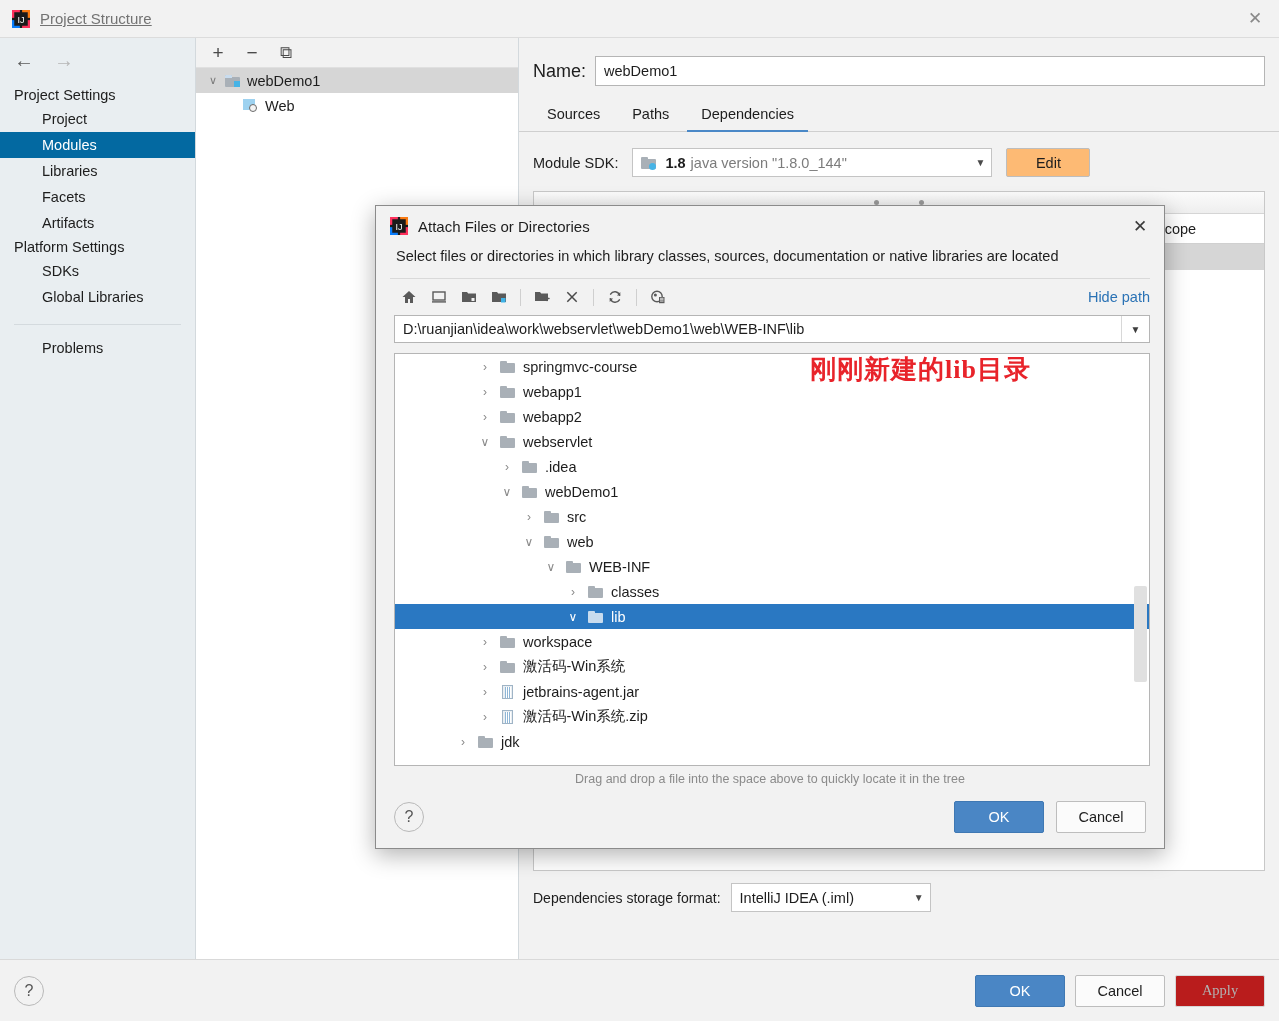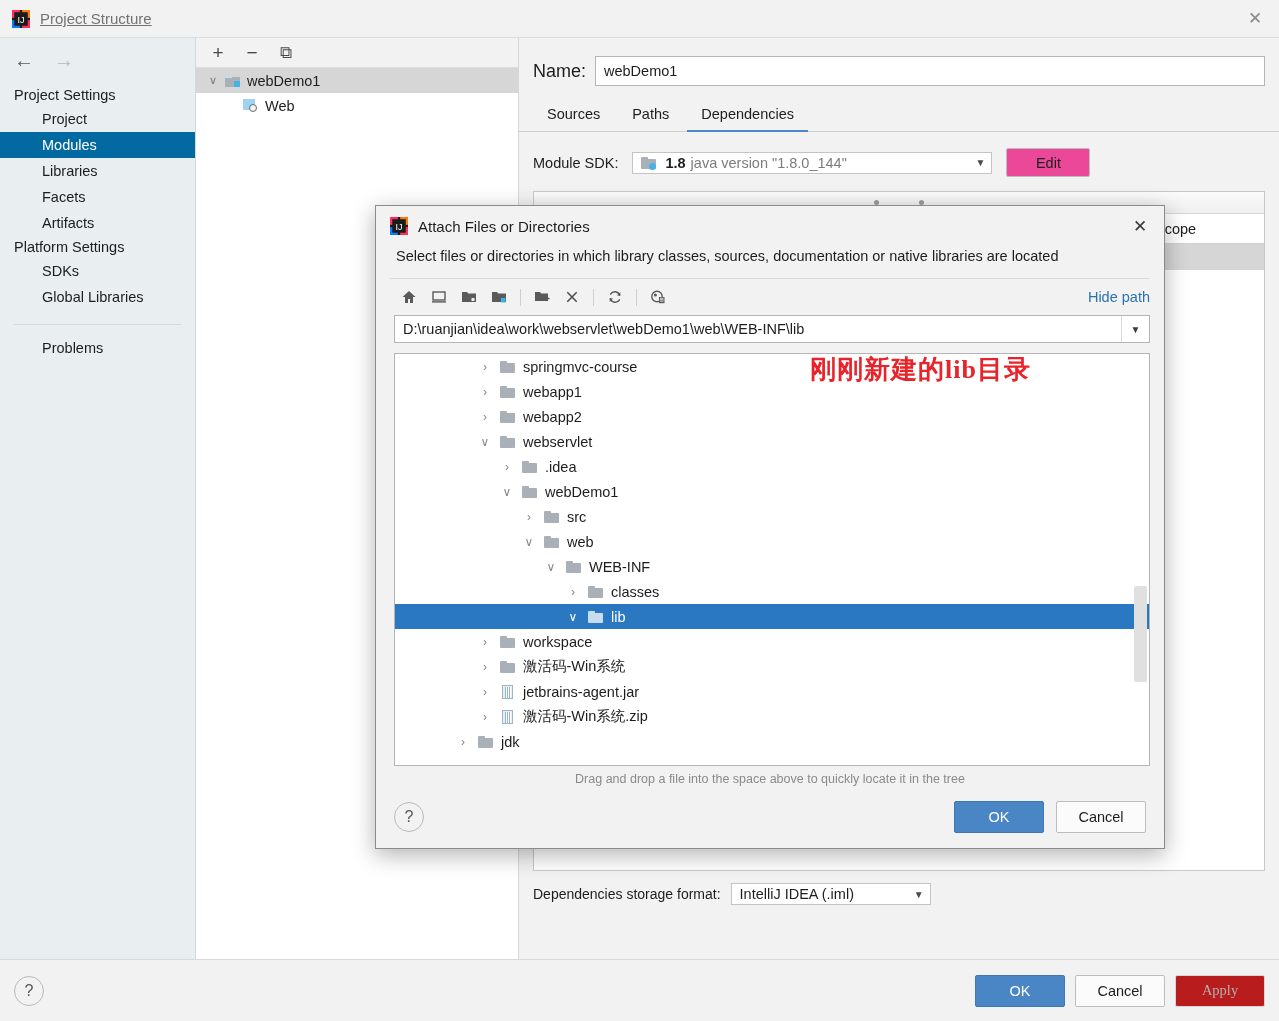--- a/index.html
+++ b/index.html
@@ -59,26 +59,26 @@
   .name-input {
     flex:1; height:30px; border:1px solid #b5b5b5; background:#ffffff;
     display:flex; align-items:center; padding:0 8px; font-size:14.5px;
   }
   .tabs { display:flex; gap:4px; padding:14px 14px 0 14px; border-bottom:1px solid #cfcfcf; }
   .tab { padding:6px 14px 9px 14px; font-size:14.5px; color:#1d1d1d; position:relative; }
   .tab.active:after { content:""; position:absolute; left:0; right:0; bottom:-1px; height:2px; background:#4a88c7; }
   .sdk-row { display:flex; align-items:center; padding:16px 14px 0 14px; gap:14px; }
   .sdk-label { font-size:14.5px; }
   .combo {
-    height:22px; border:1px solid #c4c4c4; background:#ffffff; display:flex; align-items:center;
+    height:29px; border:1px solid #c4c4c4; background:#ffffff; display:flex; align-items:center;
     padding:0 6px 0 8px; font-size:14.5px; position:relative;
   }
   .combo .caret { margin-left:auto; padding-left:12px; color:#4a4a4a; font-size:10px; }
   .btn {
-    height:29px; min-width:84px; border:1px solid #bdbdbd; background:#ec4899;
+    height:29px; min-width:84px; border:1px solid #bdbdbd; background:#fdba74;
     display:flex; align-items:center; justify-content:center; font-size:14.5px; border-radius:2px;
   }
   .dep-panel { margin:14px 14px 0 14px; border:1px solid #c8c8c8; background:#ffffff; flex:0 0 auto; height:680px; display:flex; flex-direction:column; }
   .dep-toolbar { height:22px; background:linear-gradient(#fbfbfb,#eeeeee); border-bottom:1px solid #d5d5d5; display:flex; align-items:center; justify-content:center; gap:40px; }
   .dep-toolbar .dot { width:5px; height:5px; background:#9b9b9b; border-radius:50%; }
   .dep-head { height:30px; background:#ffffff; border-bottom:1px solid #d0d0d0; display:flex; align-items:center; }
   .dep-head .col { padding:0 10px; font-size:14.5px; }
   .dep-head .col.scope { border-left:1px solid #d0d0d0; width:120px; margin-left:auto; }
   .dep-row-sel { height:26px; background:#d6d6d6; }
   .storage-row { display:flex; align-items:center; gap:10px; padding:12px 14px 0 14px; }

